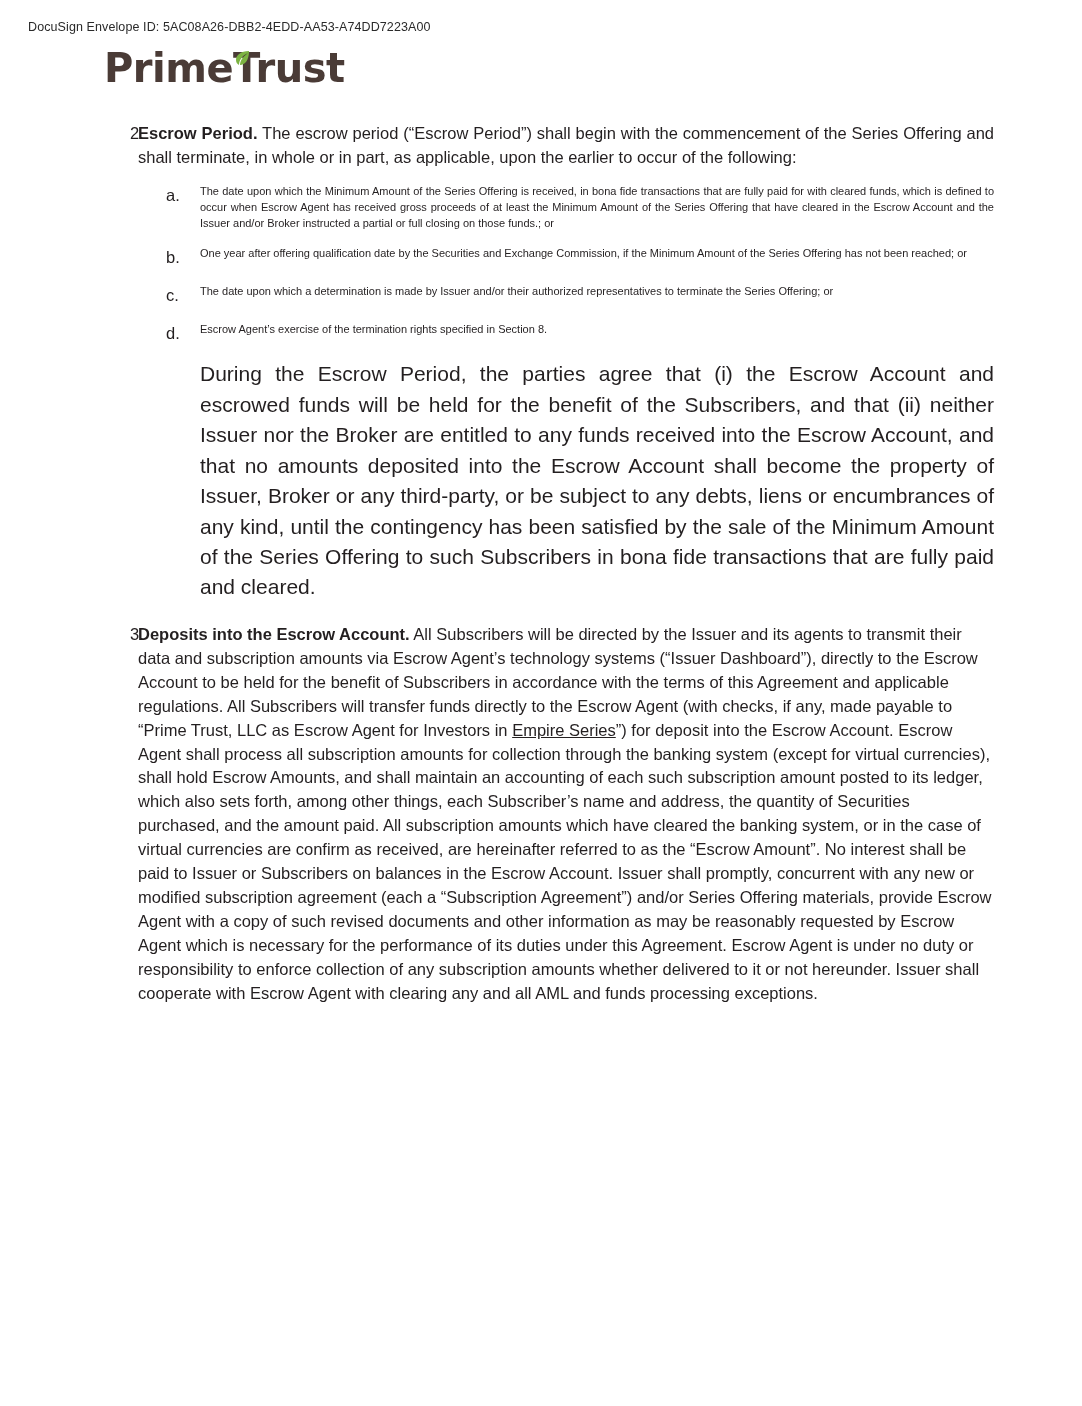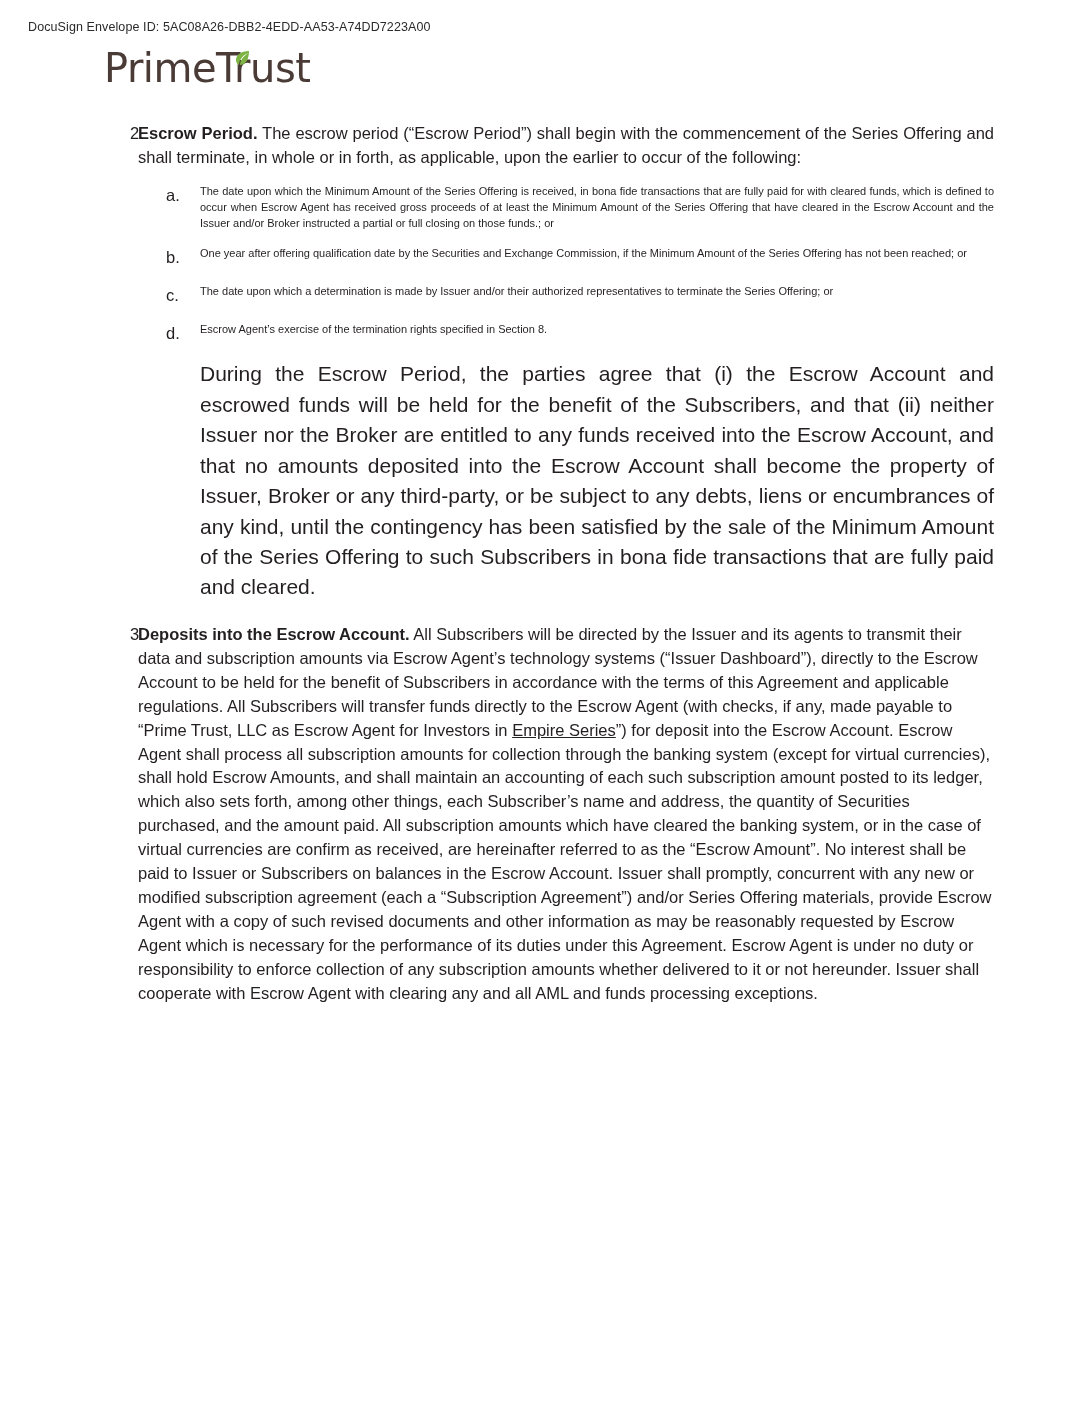--- a/index.html
+++ b/index.html
@@ -29,21 +29,21 @@
     letter-spacing: 0.1px;
     color: #2a2a2a;
     font-family: "Liberation Sans", sans-serif;
     white-space: nowrap;
   }
   .logo {
     position: absolute;
     top: 48px;
     left: 104px;
     font-size: 40px;
-    font-weight: normal;
+    font-weight: bold;
     letter-spacing: -0.5px;
     color: #4a3b36;
     font-family: "DejaVu Sans", sans-serif;
     line-height: 1;
     white-space: nowrap;
   }
   .logo .leaf {
     position: absolute;
     left: 130px;
     top: 2px;
@@ -148,21 +148,21 @@
     <svg class="leaf" viewBox="0 0 16 16">
       <path d="M15 1 C7 1 2 5 2 10 C2 12 3 14 5 15 C5 10 9 5 14 3 C10 6 6 10 6 15 C11 15 15 10 15 1 Z" fill="#7cb342"></path>
     </svg>
   </div>
 
   <div class="content">
 
     <div class="numbered-item">
       <div class="num">2.</div>
       <div class="num-body">
-        <b>Escrow Period.</b><span> The escrow period (“Escrow Period”) shall begin with the commencement of the Series Offering and shall terminate, in whole or in forth, as applicable, upon the earlier to occur of the following:</span>
+        <b>Escrow Period.</b><span> The escrow period (“Escrow Period”) shall begin with the commencement of the Series Offering and shall terminate, in whole or in part, as applicable, upon the earlier to occur of the following:</span>
       </div>
     </div>
 
     <div class="sublist">
 
       <div class="sub-item">
         <div class="sub-letter">a.</div>
         <div class="sub-body">The date upon which the Minimum Amount of the Series Offering is received, in bona fide transactions that are fully paid for with cleared funds, which is defined to occur when Escrow Agent has received gross proceeds of at least the Minimum Amount of the Series Offering that have cleared in the Escrow Account and the Issuer and/or Broker instructed a partial or full closing on those funds.; or</div>
       </div>
 

